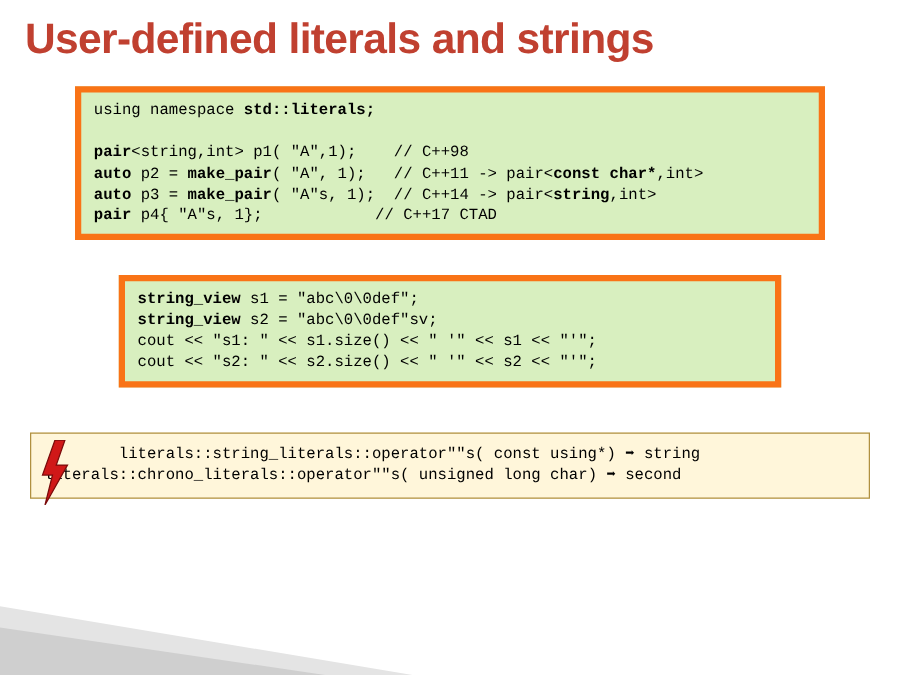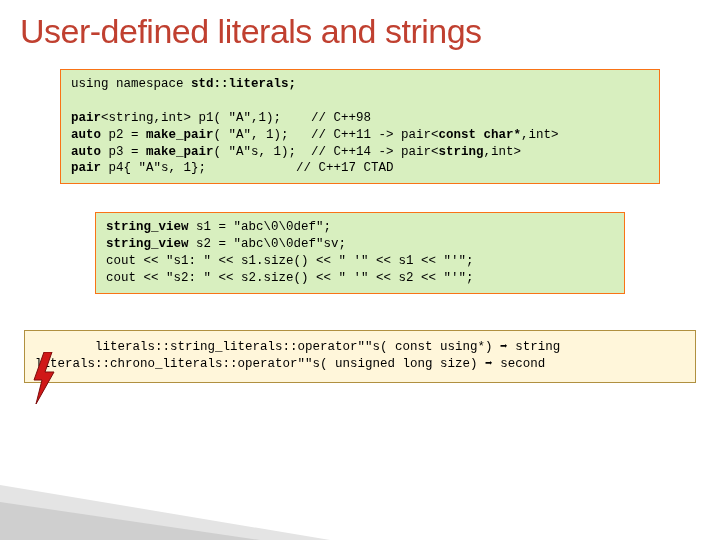--- a/index.html
+++ b/index.html
@@ -7,28 +7,28 @@
     padding: 0;
     width: 720px;
     height: 540px;
     background: #fff;
     font-family: Arial, sans-serif;
     position: relative;
     overflow: hidden;
   }
   .title {
     font-size: 34px;
-    font-weight: normal;
+    font-weight: bold;
     color: #c04030;
     padding: 12px 20px 8px 20px;
     font-family: "Arial Narrow", Arial, sans-serif;
     letter-spacing: -0.5px;
   }
   .codebox {
-    border: 1px solid #f97316;
+    border: 5px solid #f97316;
     background: #d8efbf;
     font-family: "Courier New", monospace;
     font-size: 12.5px;
     line-height: 1.35;
     white-space: pre;
     padding: 6px 10px;
     margin: 10px 60px 0 60px;
     color: #000;
   }
   .codebox .bold { font-weight: bold; }
@@ -93,17 +93,17 @@
 <span class="bold">string_view</span><span> s2 = "abc\0\0def"sv;</span>
 <span>cout &lt;&lt; "s1: " &lt;&lt; s1.size() &lt;&lt; " '" &lt;&lt; s1 &lt;&lt; "'";</span>
 <span>cout &lt;&lt; "s2: " &lt;&lt; s2.size() &lt;&lt; " '" &lt;&lt; s2 &lt;&lt; "'";</span></div>
 
 <svg class="bolt" viewBox="0 0 28 52">
   <polygon points="14,0 4,28 12,28 6,52 24,20 15,20 22,0" fill="#d01818" stroke="#7a0b0b" stroke-width="1"></polygon>
 </svg>
 
 <div class="box3wrap">
 <div class="box3"><span>        literals::</span><span class="bold">string_literals</span><span>::operator""s( const </span><span class="bold">using*</span><span>) ➡ </span><span class="bold">string</span>
-<span>literals::</span><span class="bold">chrono_literals</span><span>::operator""s( unsigned long </span><span class="bold">size</span><span>) ➡ </span><span class="bold">second</span></div>
+<span>literals::</span><span class="bold">chrono_literals</span><span>::operator""s( unsigned long </span><span class="bold">char</span><span>) ➡ </span><span class="bold">second</span></div>
 </div>
 
 <div class="wedge"></div>
 <div class="wedge2"></div>
 
 </body></html>

